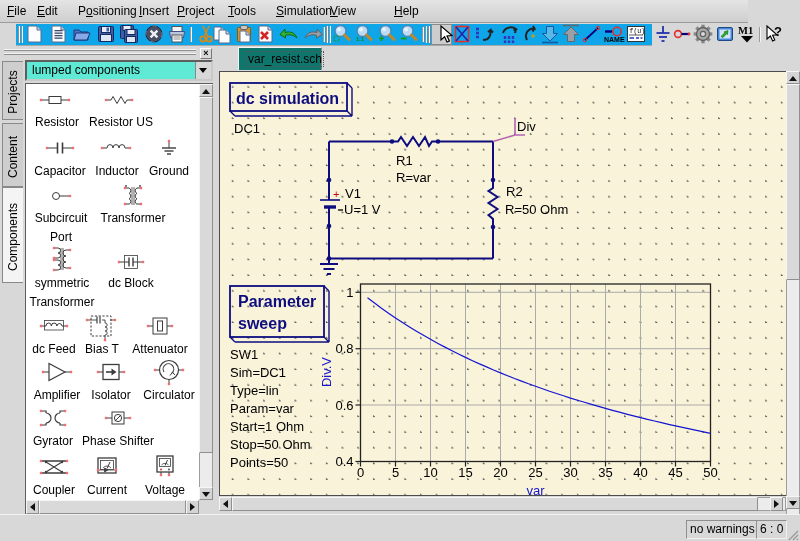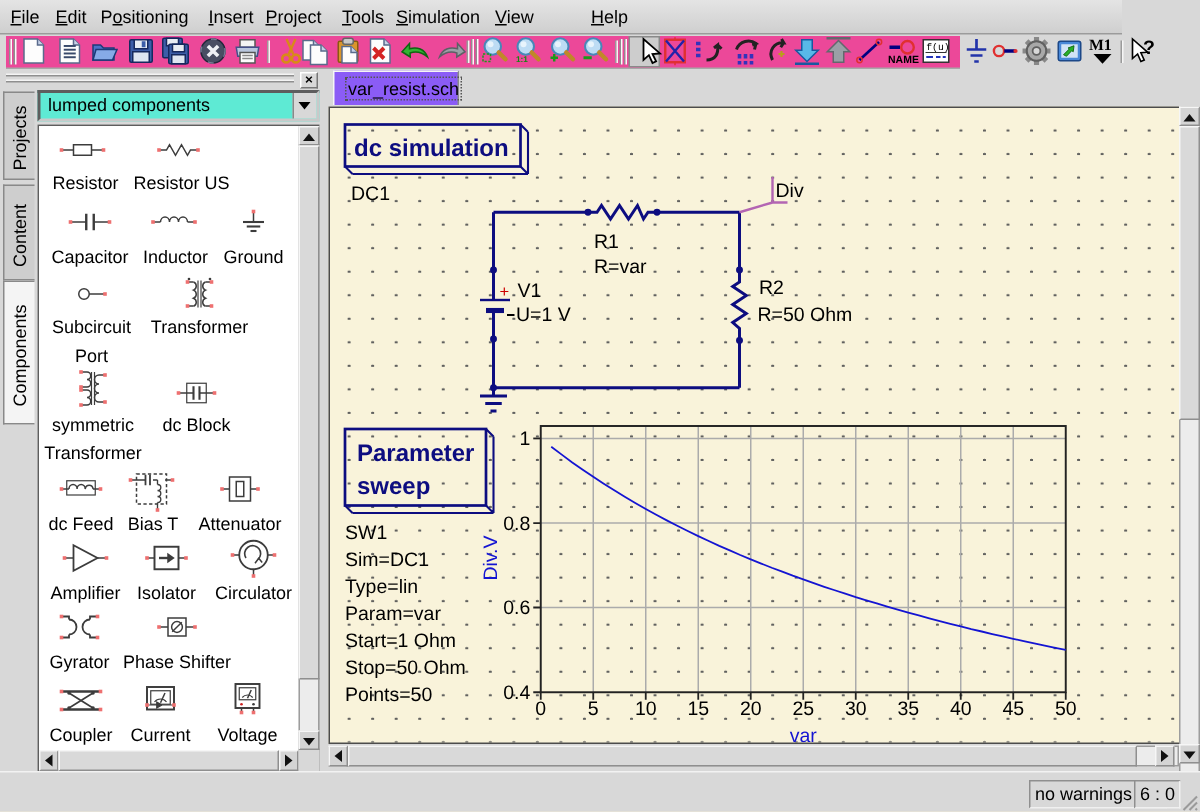--- a/index.html
+++ b/index.html
@@ -4,21 +4,21 @@
 <style>
 *{margin:0;padding:0;box-sizing:border-box}
 html,body{width:800px;height:541px;overflow:hidden}
 body{font-family:"Liberation Sans",sans-serif;font-size:13px;background:#d8d8d8;position:relative;color:#000}
 .abs{position:absolute}
 u{text-decoration:underline}
 
 #menubar{left:0;top:0;width:748px;height:23px;font-size:12px;background:linear-gradient(#e4e4e4,#cfcfcf);border-bottom:1px solid #9b9b9b}
 #menubar span{position:absolute;top:4px}
 
-#toolbar{left:4px;top:24px;width:636px;height:22px;background:#ec4899;border-bottom:1px solid #a8a8a8}
+#toolbar{left:16px;top:24px;width:636px;height:22px;background:#0ea5e9;border-bottom:1px solid #a8a8a8}
 
 #dockgrip{left:0;top:47px;width:216px;height:13px}
 #dockgrip .ln{position:absolute;left:4px;width:192px;height:2px;border-top:1px solid #f4f4f4;border-bottom:1px solid #8f8f8f}
 #dockclose{left:200px;top:48px;width:12px;height:11px;background:#d8d8d8;border:1px solid #777;border-top-color:#fff;border-left-color:#fff;font-size:9px;line-height:9px;text-align:center;font-weight:bold}
 
 .vtab{width:21px;font-size:12px;background:#cecece;border:1px solid #898989;border-right:none;color:#000}
 .vtab div{transform:rotate(-90deg);transform-origin:center;white-space:nowrap}
 
 #combo{left:25px;top:60px;width:188px;height:21px;background:#5eead4;border:2px solid #5e5e5e;border-right-color:#c9c9c9;border-bottom-color:#c9c9c9}
 #combo .txt{position:absolute;left:5px;top:1px;font-size:12px}
@@ -38,25 +38,25 @@
 
 #statusbar{left:0;top:514px;width:800px;height:27px;background:#d8d8d8;border-top:1px solid #f2f2f2}
 .sbox{position:absolute;top:5px;height:19px;border:1px solid #8f8f8f;border-bottom-color:#f0f0f0;border-right-color:#f0f0f0;padding:1px 0 0 3px;background:#d8d8d8;font-size:12px;white-space:nowrap;overflow:visible}
 </style>
 </head>
 <body>
 
 <div class="abs" id="menubar">
  <span style="left:7px"><u>F</u>ile</span>
  <span style="left:37px"><u>E</u>dit</span>
- <span style="left:67px">P<u>o</u>sitioning</span>
+ <span style="left:78px">P<u>o</u>sitioning</span>
  <span style="left:139px"><u>I</u>nsert</span>
  <span style="left:177px"><u>P</u>roject</span>
  <span style="left:228px"><u>T</u>ools</span>
- <span style="left:264px"><u>S</u>imulation</span>
+ <span style="left:276px"><u>S</u>imulation</span>
  <span style="left:330px"><u>V</u>iew</span>
  <span style="left:394px"><u>H</u>elp</span>
 </div>
 
 <div class="abs" id="toolbar">
 <svg width="800" height="21">
       <g transform="translate(2,0)">
 <path d="M0.5 2 V19 M3.5 2 V19" stroke="#8f8f8f" stroke-width="1"></path>
 <path d="M1.5 2 V19 M4.5 2 V19" stroke="#fafafa" stroke-width="1"></path>
 </g>
@@ -451,21 +451,21 @@
       <path d="M8 2 L8 10 L3 6 Z" fill="#111"></path>
     </svg></div>
 <div class="abs sbtn" style="left:186px;top:500px;width:13px;height:14px"><svg width="11" height="12">
       <path d="M3 2 L3 10 L8 6 Z" fill="#111"></path>
     </svg></div>
 <div class="abs sthumb" style="left:39px;top:500px;width:147px;height:14px"></div>
 <div class="abs" style="left:199px;top:500px;width:14px;height:14px;background:#d8d8d8"></div>
 
 <div class="abs" id="docframe">
   <div id="tabrow">
-    <div class="dtab" style="left:6px;width:84px;background:#8b5cf6;border:1px solid #8a8a8a;border-top-color:#f5f5f5;border-left-color:#f5f5f5;border-bottom:none"><span style="outline:1px dotted #555;padding:0 1px">var_resist.sch</span></div>
+    <div class="dtab" style="left:22px;width:84px;background:#0f766e;border:1px solid #8a8a8a;border-top-color:#f5f5f5;border-left-color:#f5f5f5;border-bottom:none"><span style="outline:1px dotted #555;padding:0 1px">var_resist.sch</span></div>
   </div>
   <div id="canvas">
     <svg width="564" height="423">
         <rect x="10" y="11" width="117" height="28" fill="none" stroke="#0d0d80" stroke-width="1.8"></rect>
         <path d="M10 39 L15 44 M127 39 L132 44 M127 11 L132 16 M15 44 H132 M132 16 V44" stroke="#0d0d80" stroke-width="1.4" fill="none"></path>
 <text x="16" y="32" font-size="16" font-weight="bold" fill="#0d0d80">dc simulation</text>
 <text x="14" y="61" font-size="13">DC1</text>
 <rect x="10" y="214" width="94" height="51" fill="none" stroke="#0d0d80" stroke-width="1.8"></rect>
         <path d="M10 265 L15 270 M104 265 L109 270 M104 214 L109 219 M15 270 H109 M109 219 V270" stroke="#0d0d80" stroke-width="1.4" fill="none"></path>
 <text x="18" y="235" font-size="16" font-weight="bold" fill="#0d0d80">Parameter</text>

